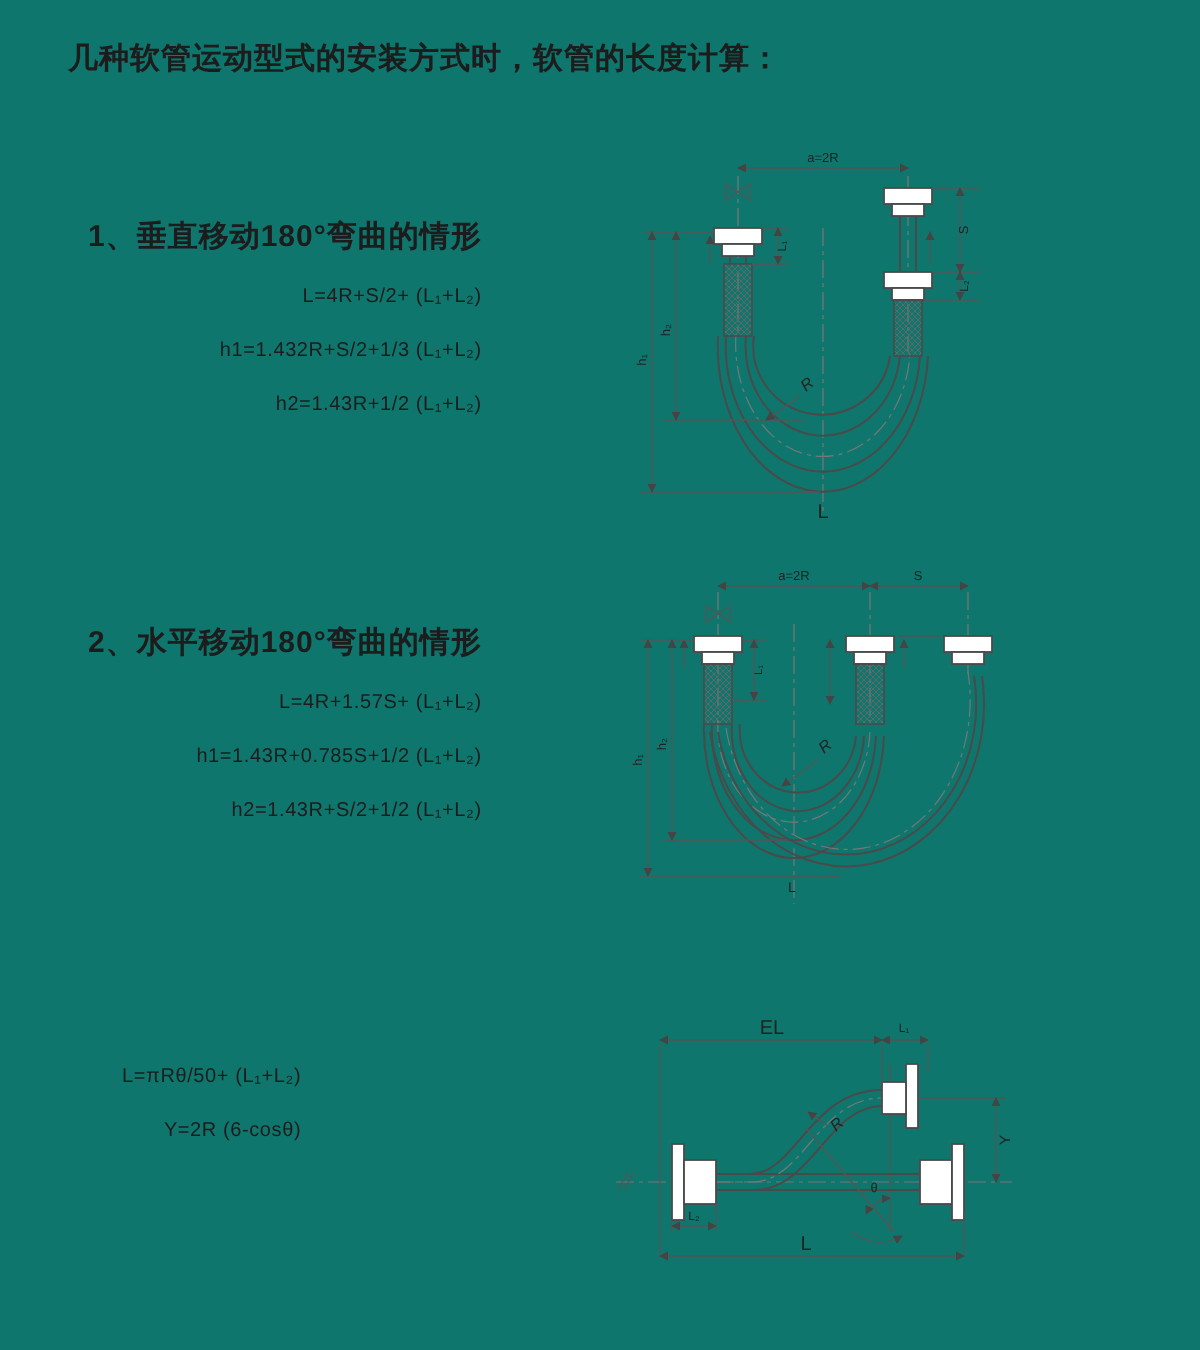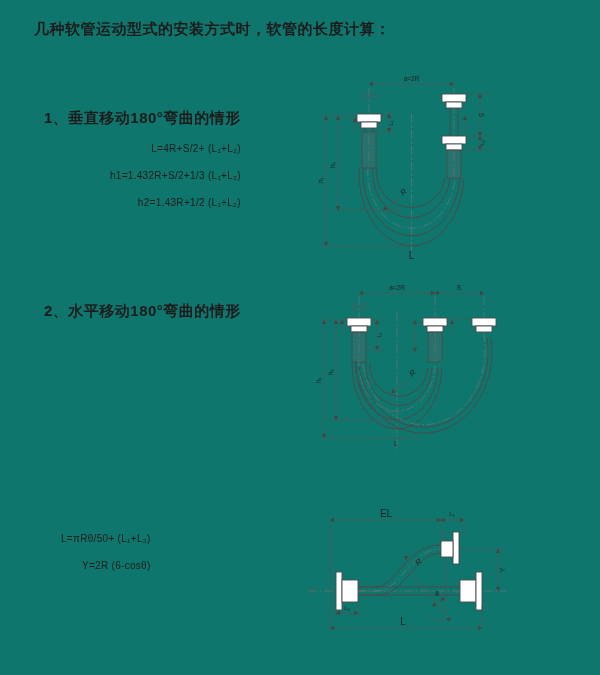--- a/index.html
+++ b/index.html
@@ -9,21 +9,21 @@
   }
   .title{
     position:absolute;left:34px;top:20px;font-size:15px;font-weight:bold;
     letter-spacing:.5px;white-space:nowrap;
   }
   .section{position:absolute;left:44px;text-align:right;}
   .section .heading{font-size:15px;font-weight:bold;letter-spacing:.5px;white-space:nowrap;}
   .section .formulas{margin-left:17px;margin-top:7px;}
   .section .formula{font-size:10px;line-height:27px;letter-spacing:.3px;white-space:nowrap;}
   #sec1{top:109px;}
-  #sec2{top:302px;}
+  #sec2{top:312px;}
   #sec3{top:518px;}
   .fig{position:absolute;}
   #fig1{left:312px;top:70px;width:285px;height:192px;}
   #fig2{left:312px;top:280px;width:285px;height:186px;}
   #fig3{left:298px;top:506px;width:302px;height:140px;}
   svg{display:block;}
   svg text{font-family:"Liberation Sans","DejaVu Sans",sans-serif;fill:#222;}
   .ln{stroke:#4a4a4a;stroke-width:1;fill:none;}
   .thin{stroke:#555;stroke-width:.65;fill:none;}
   .cl{stroke:#777;stroke-width:.6;fill:none;stroke-dasharray:9 2.5 2 2.5;}
@@ -41,20 +41,25 @@
     <div class="heading">1、垂直移动180°弯曲的情形</div>
     <div class="formulas">
       <div class="formula">L=4R+S/2+ (L₁+L₂)</div>
       <div class="formula">h1=1.432R+S/2+1/3 (L₁+L₂)</div>
       <div class="formula">h2=1.43R+1/2 (L₁+L₂)</div>
     </div>
   </div>
 
   <div class="section" id="sec2">
     <div class="heading">2、水平移动180°弯曲的情形</div>
+    <div class="formulas">
+      <div class="formula">L=4R+1.57S+ (L₁+L₂)</div>
+      <div class="formula">h1=1.43R+0.785S+1/2 (L₁+L₂)</div>
+      <div class="formula">h2=1.43R+S/2+1/2 (L₁+L₂)</div>
+    </div>
   </div>
 
   <div class="section" id="sec3">
     <div class="formulas">
       <div class="formula">L=πRθ/50+ (L₁+L₂)</div>
       <div class="formula">Y=2R (6-cosθ)</div>
     </div>
   </div>
 
   <svg id="fig1" class="fig" viewBox="0 0 285 192">

